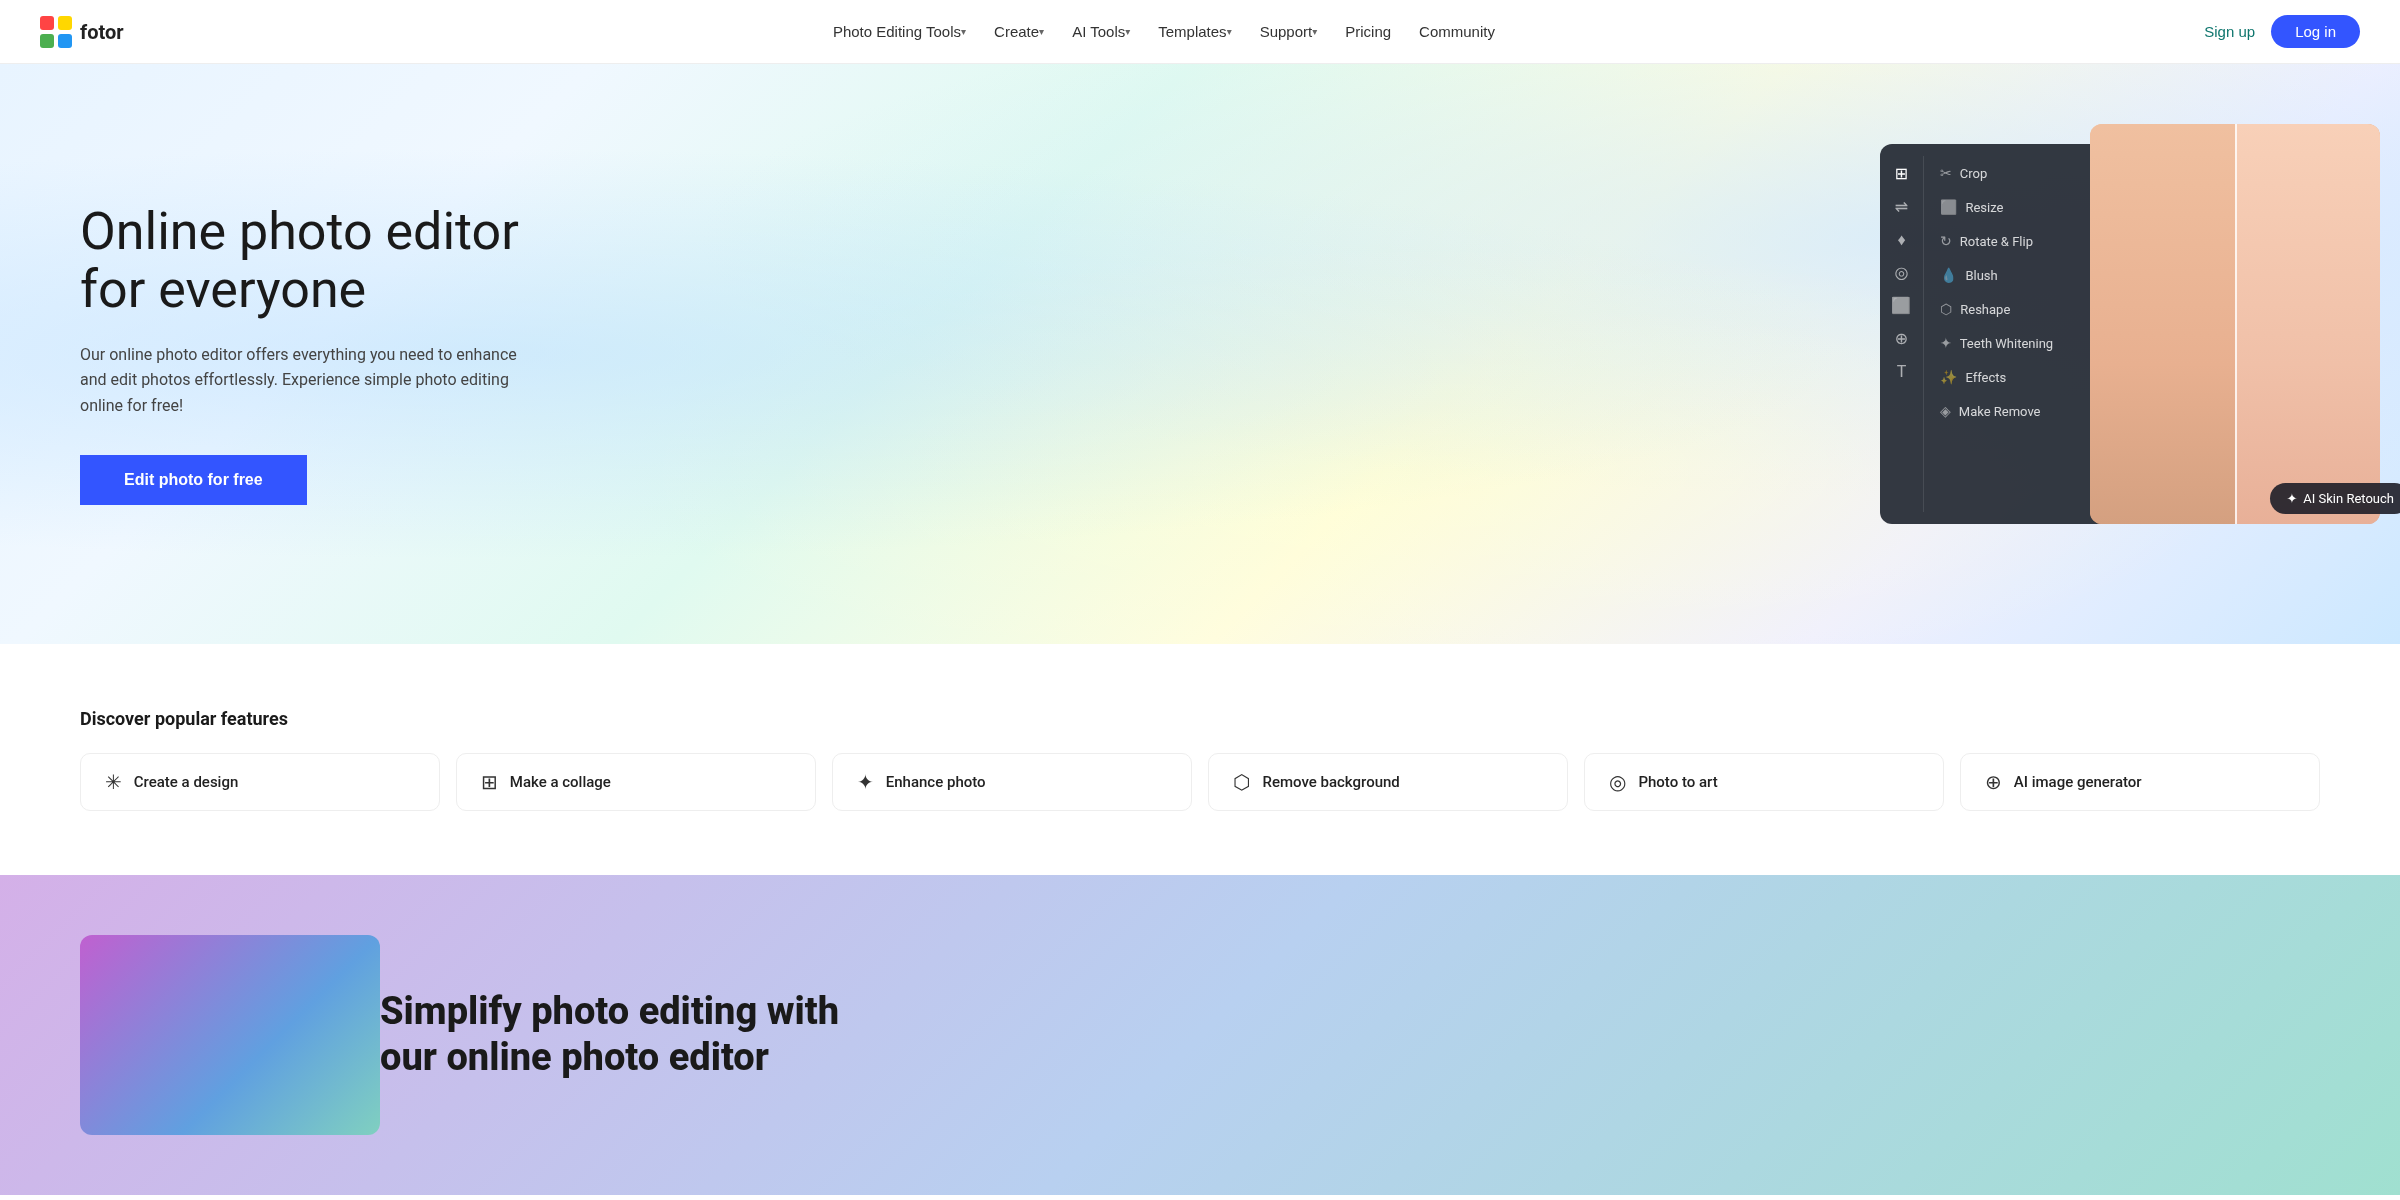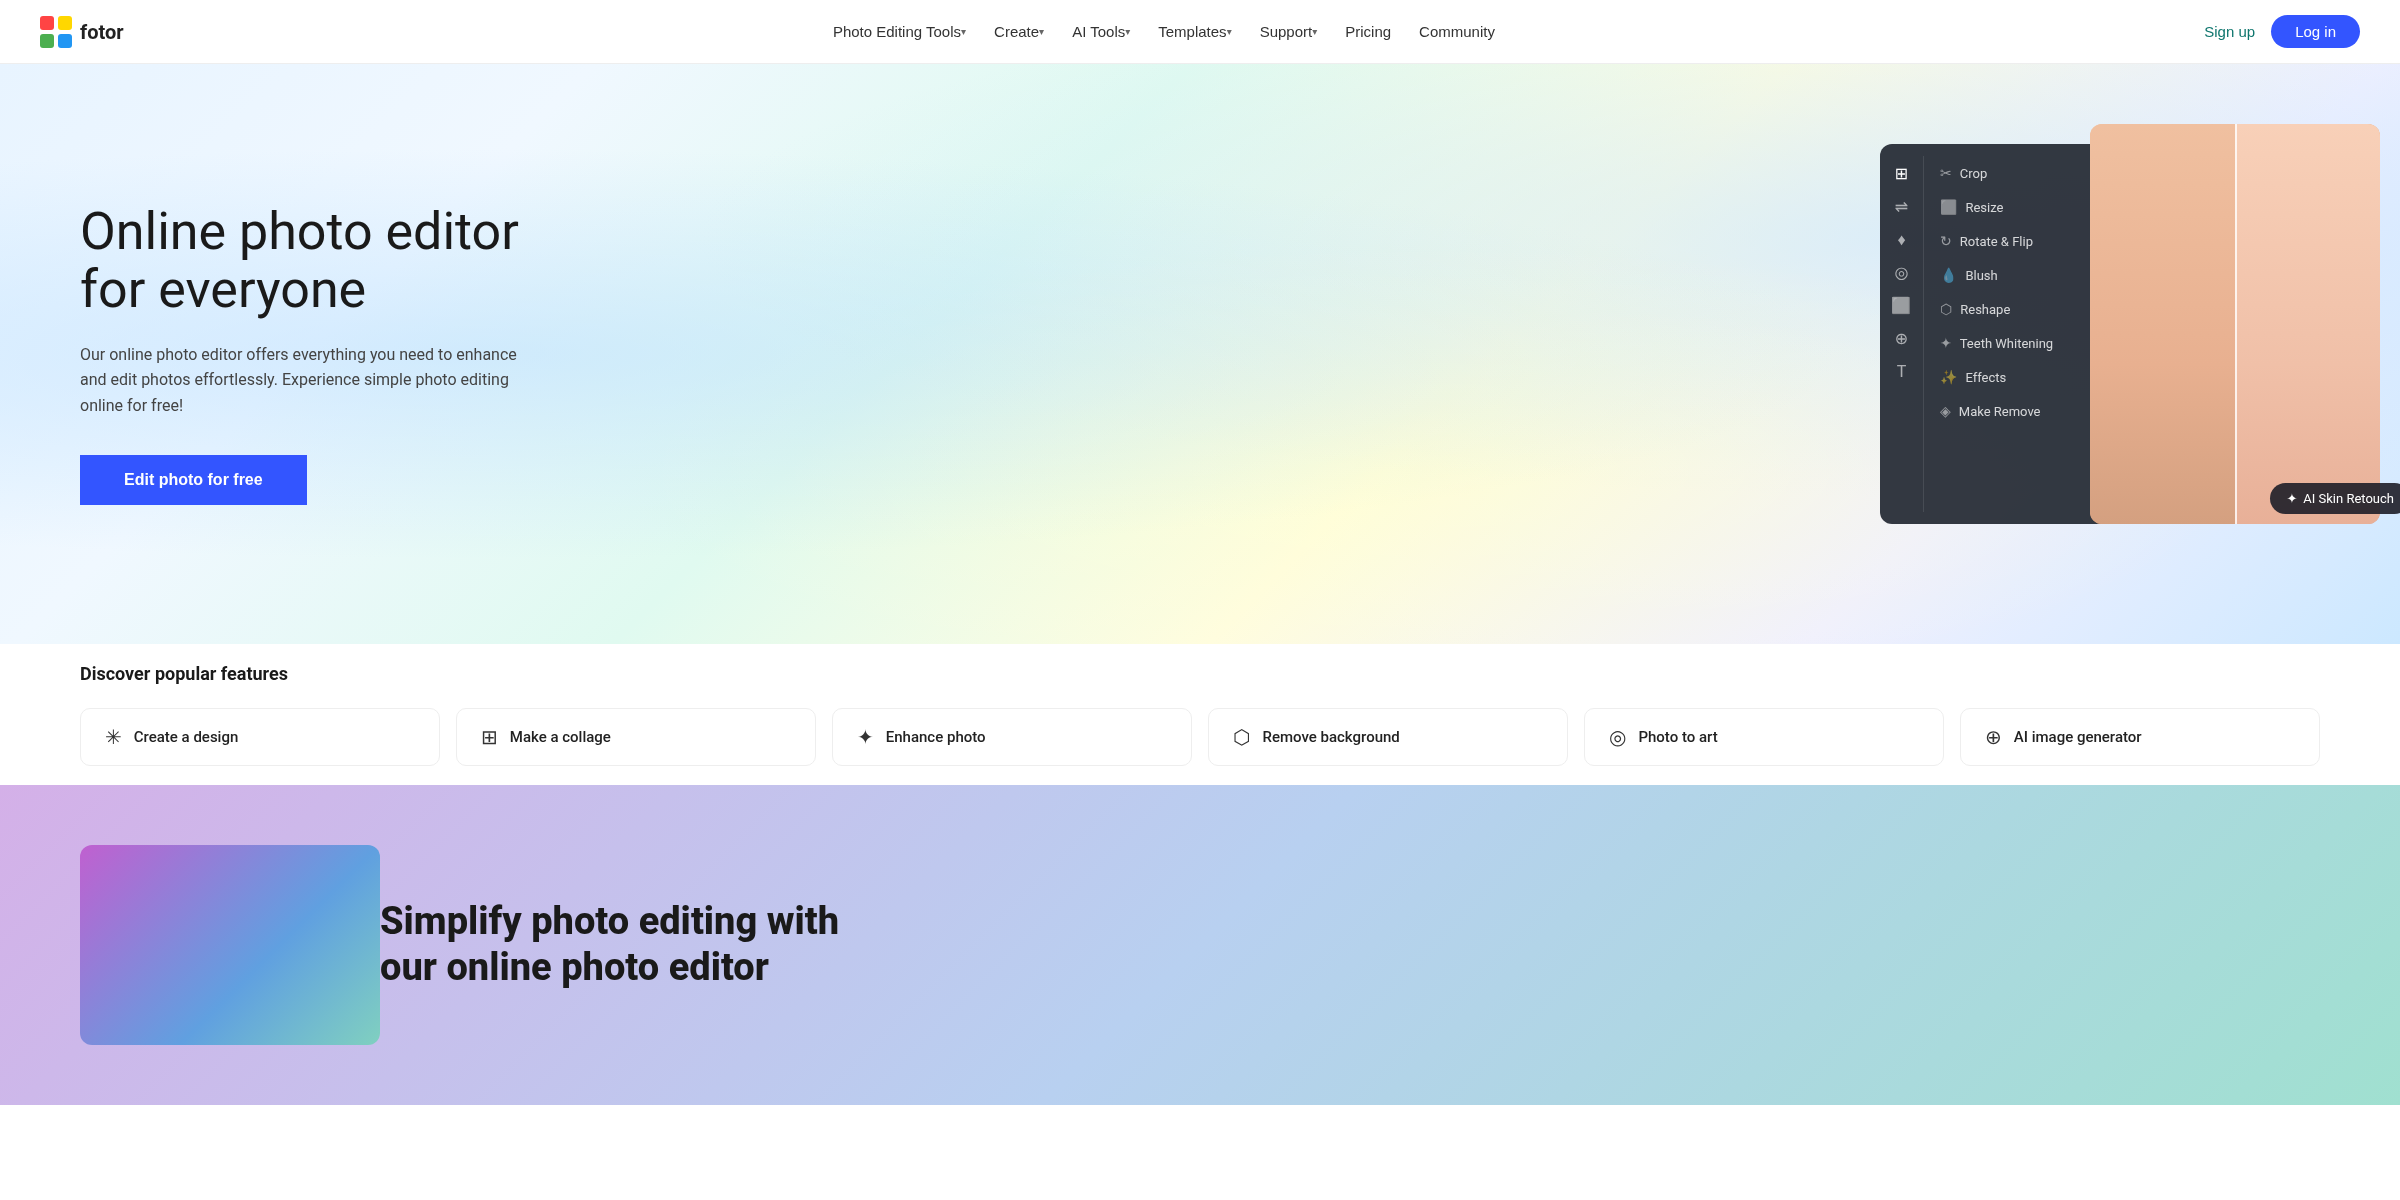--- a/index.html
+++ b/index.html
@@ -95,21 +95,21 @@
     .panel-menu { flex: 1; padding: 0 8px; }
     .menu-item {
       display: flex; align-items: center; gap: 8px;
       padding: 9px 8px; color: rgba(255,255,255,0.8);
       font-size: 13px; cursor: pointer; border-radius: 6px;
       white-space: nowrap;
     }
     .menu-item .mi-icon { font-size: 14px; color: rgba(255,255,255,0.5); }
 
     
-    .features-section { background: #fff; padding: 19px 80px; }
+    .features-section { background: #fff; padding: 64px 80px; }
     .features-title { font-size: 18px; font-weight: 700; color: #1a1a1a; margin-bottom: 24px; }
     .features-grid { display: flex; gap: 16px; flex-wrap: wrap; }
     .feature-card {
       display: flex; align-items: center; gap: 12px;
       background: #fff; border: 1px solid #eee;
       border-radius: 10px; padding: 16px 24px;
       flex: 1; min-width: 160px; cursor: pointer;
       transition: box-shadow 0.2s;
     }
     .feature-card-icon { font-size: 20px; color: #333; }

